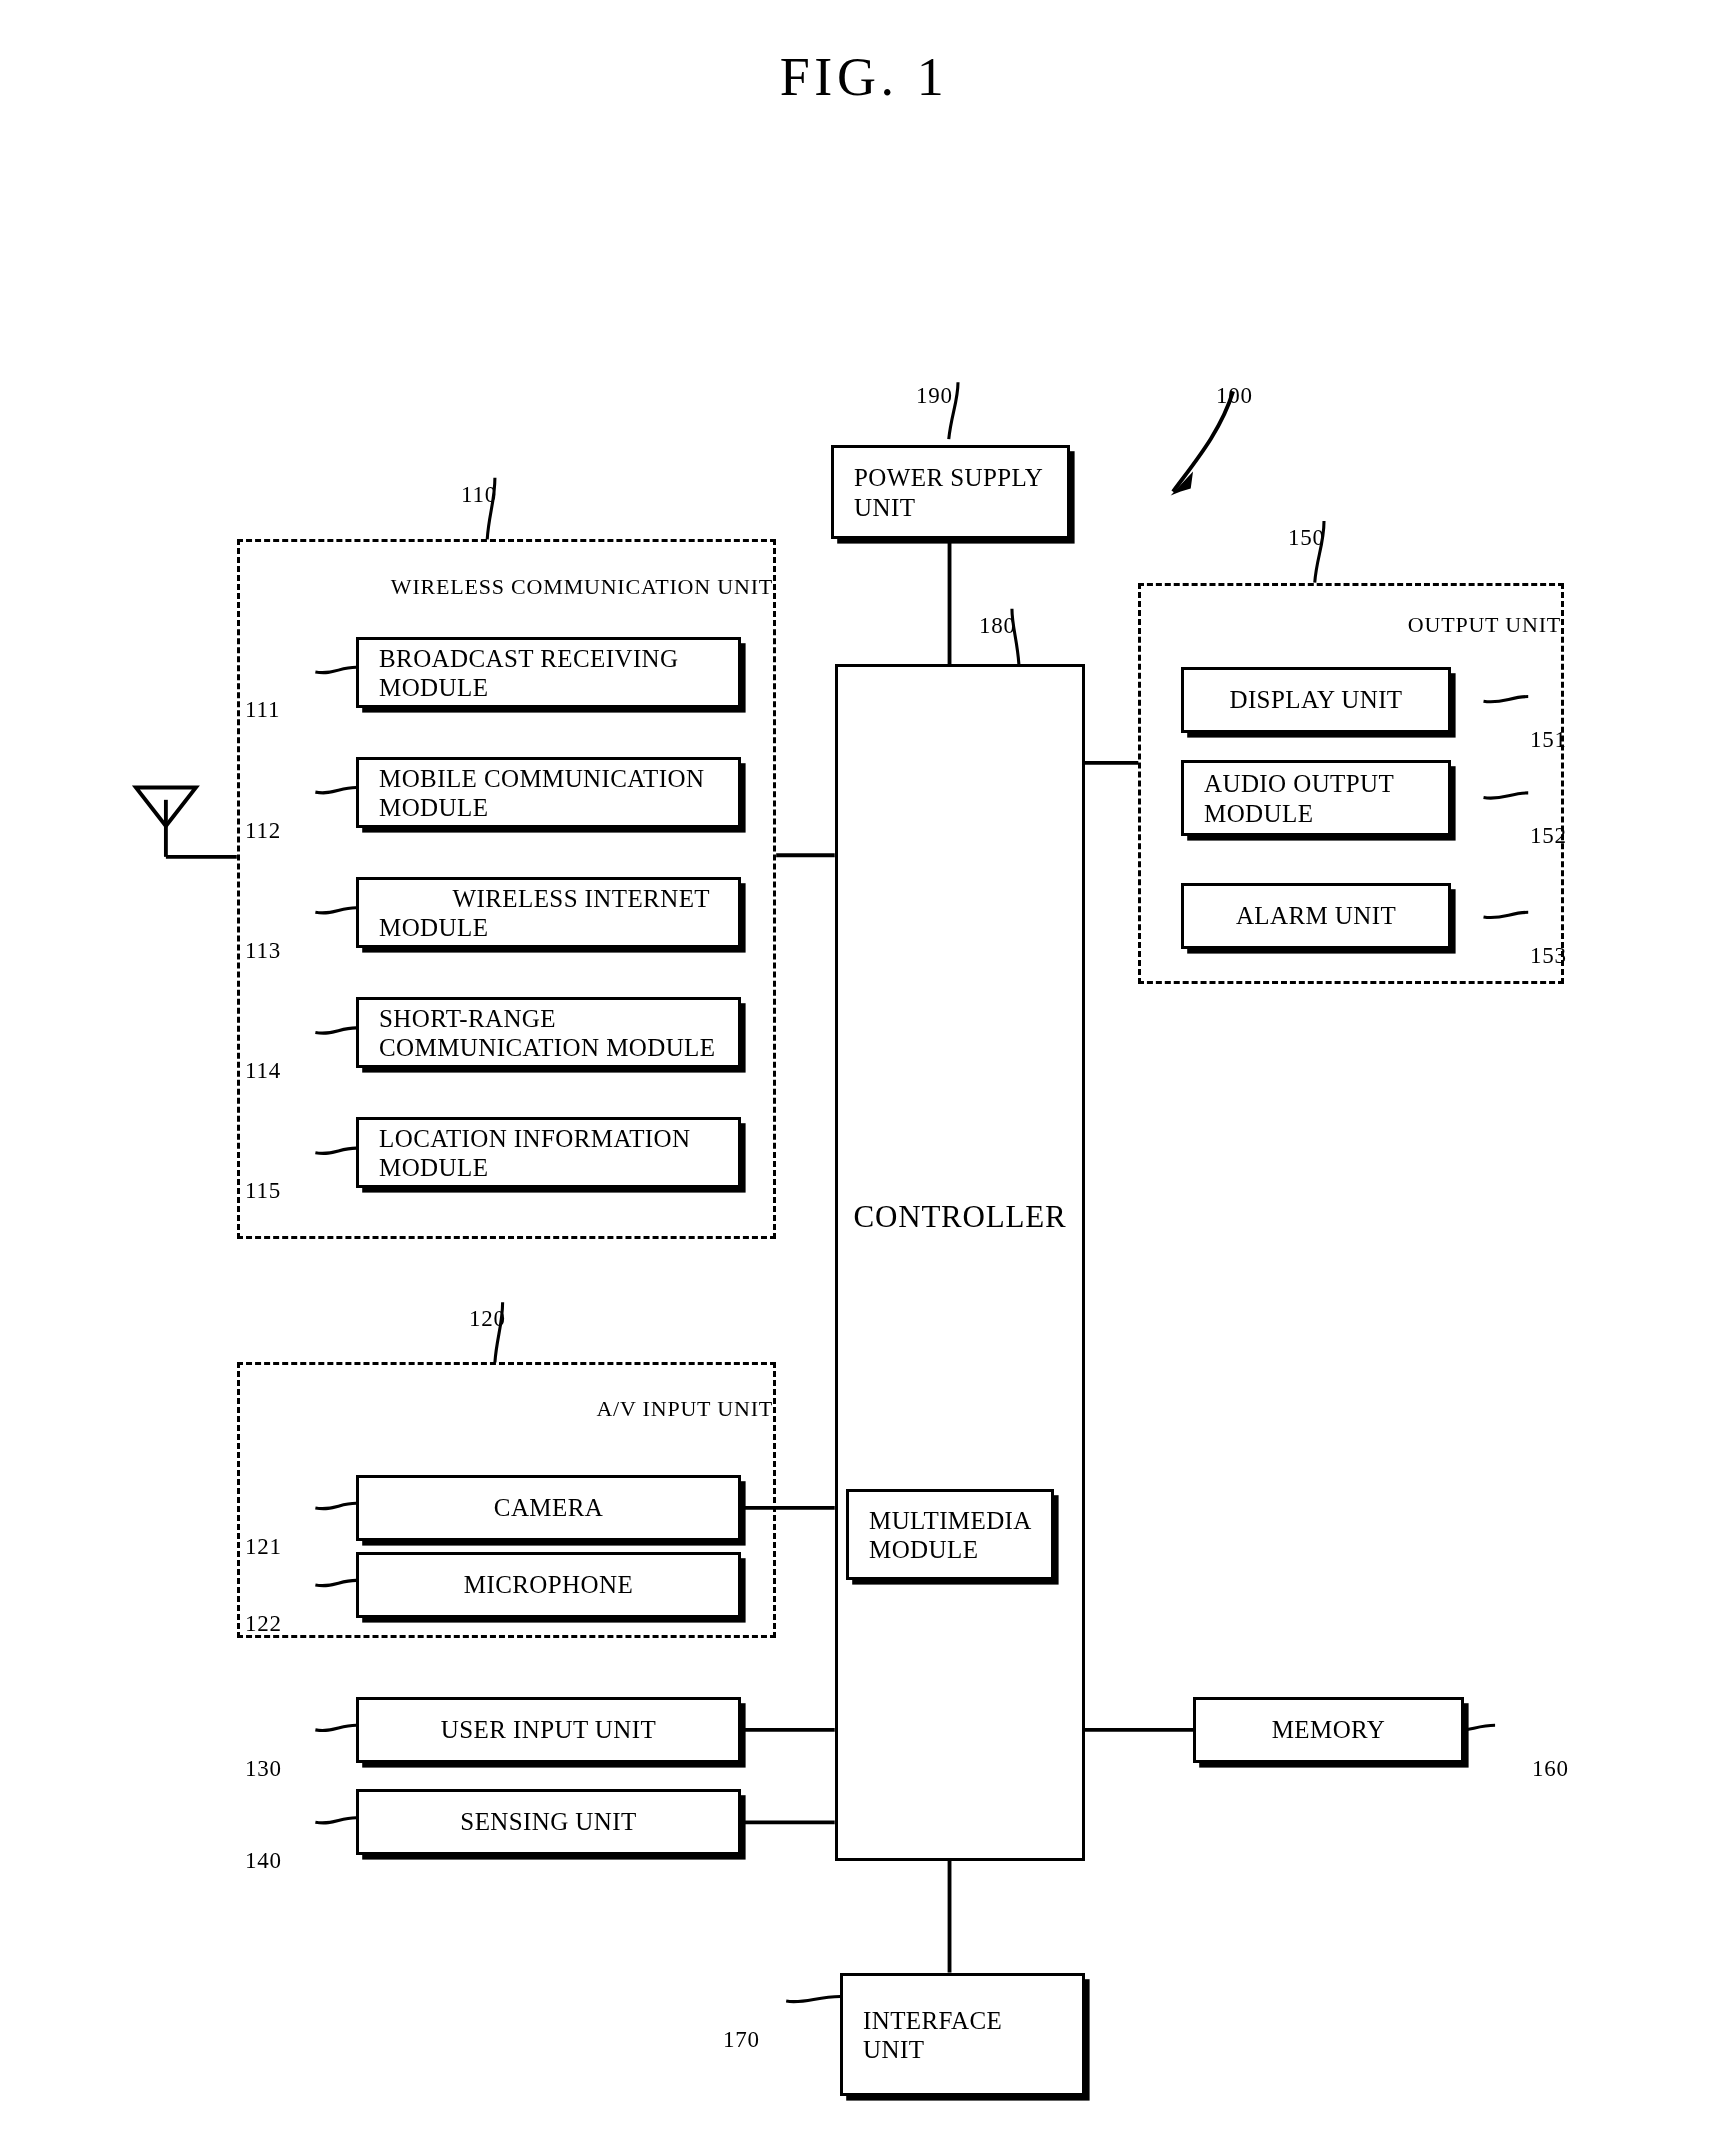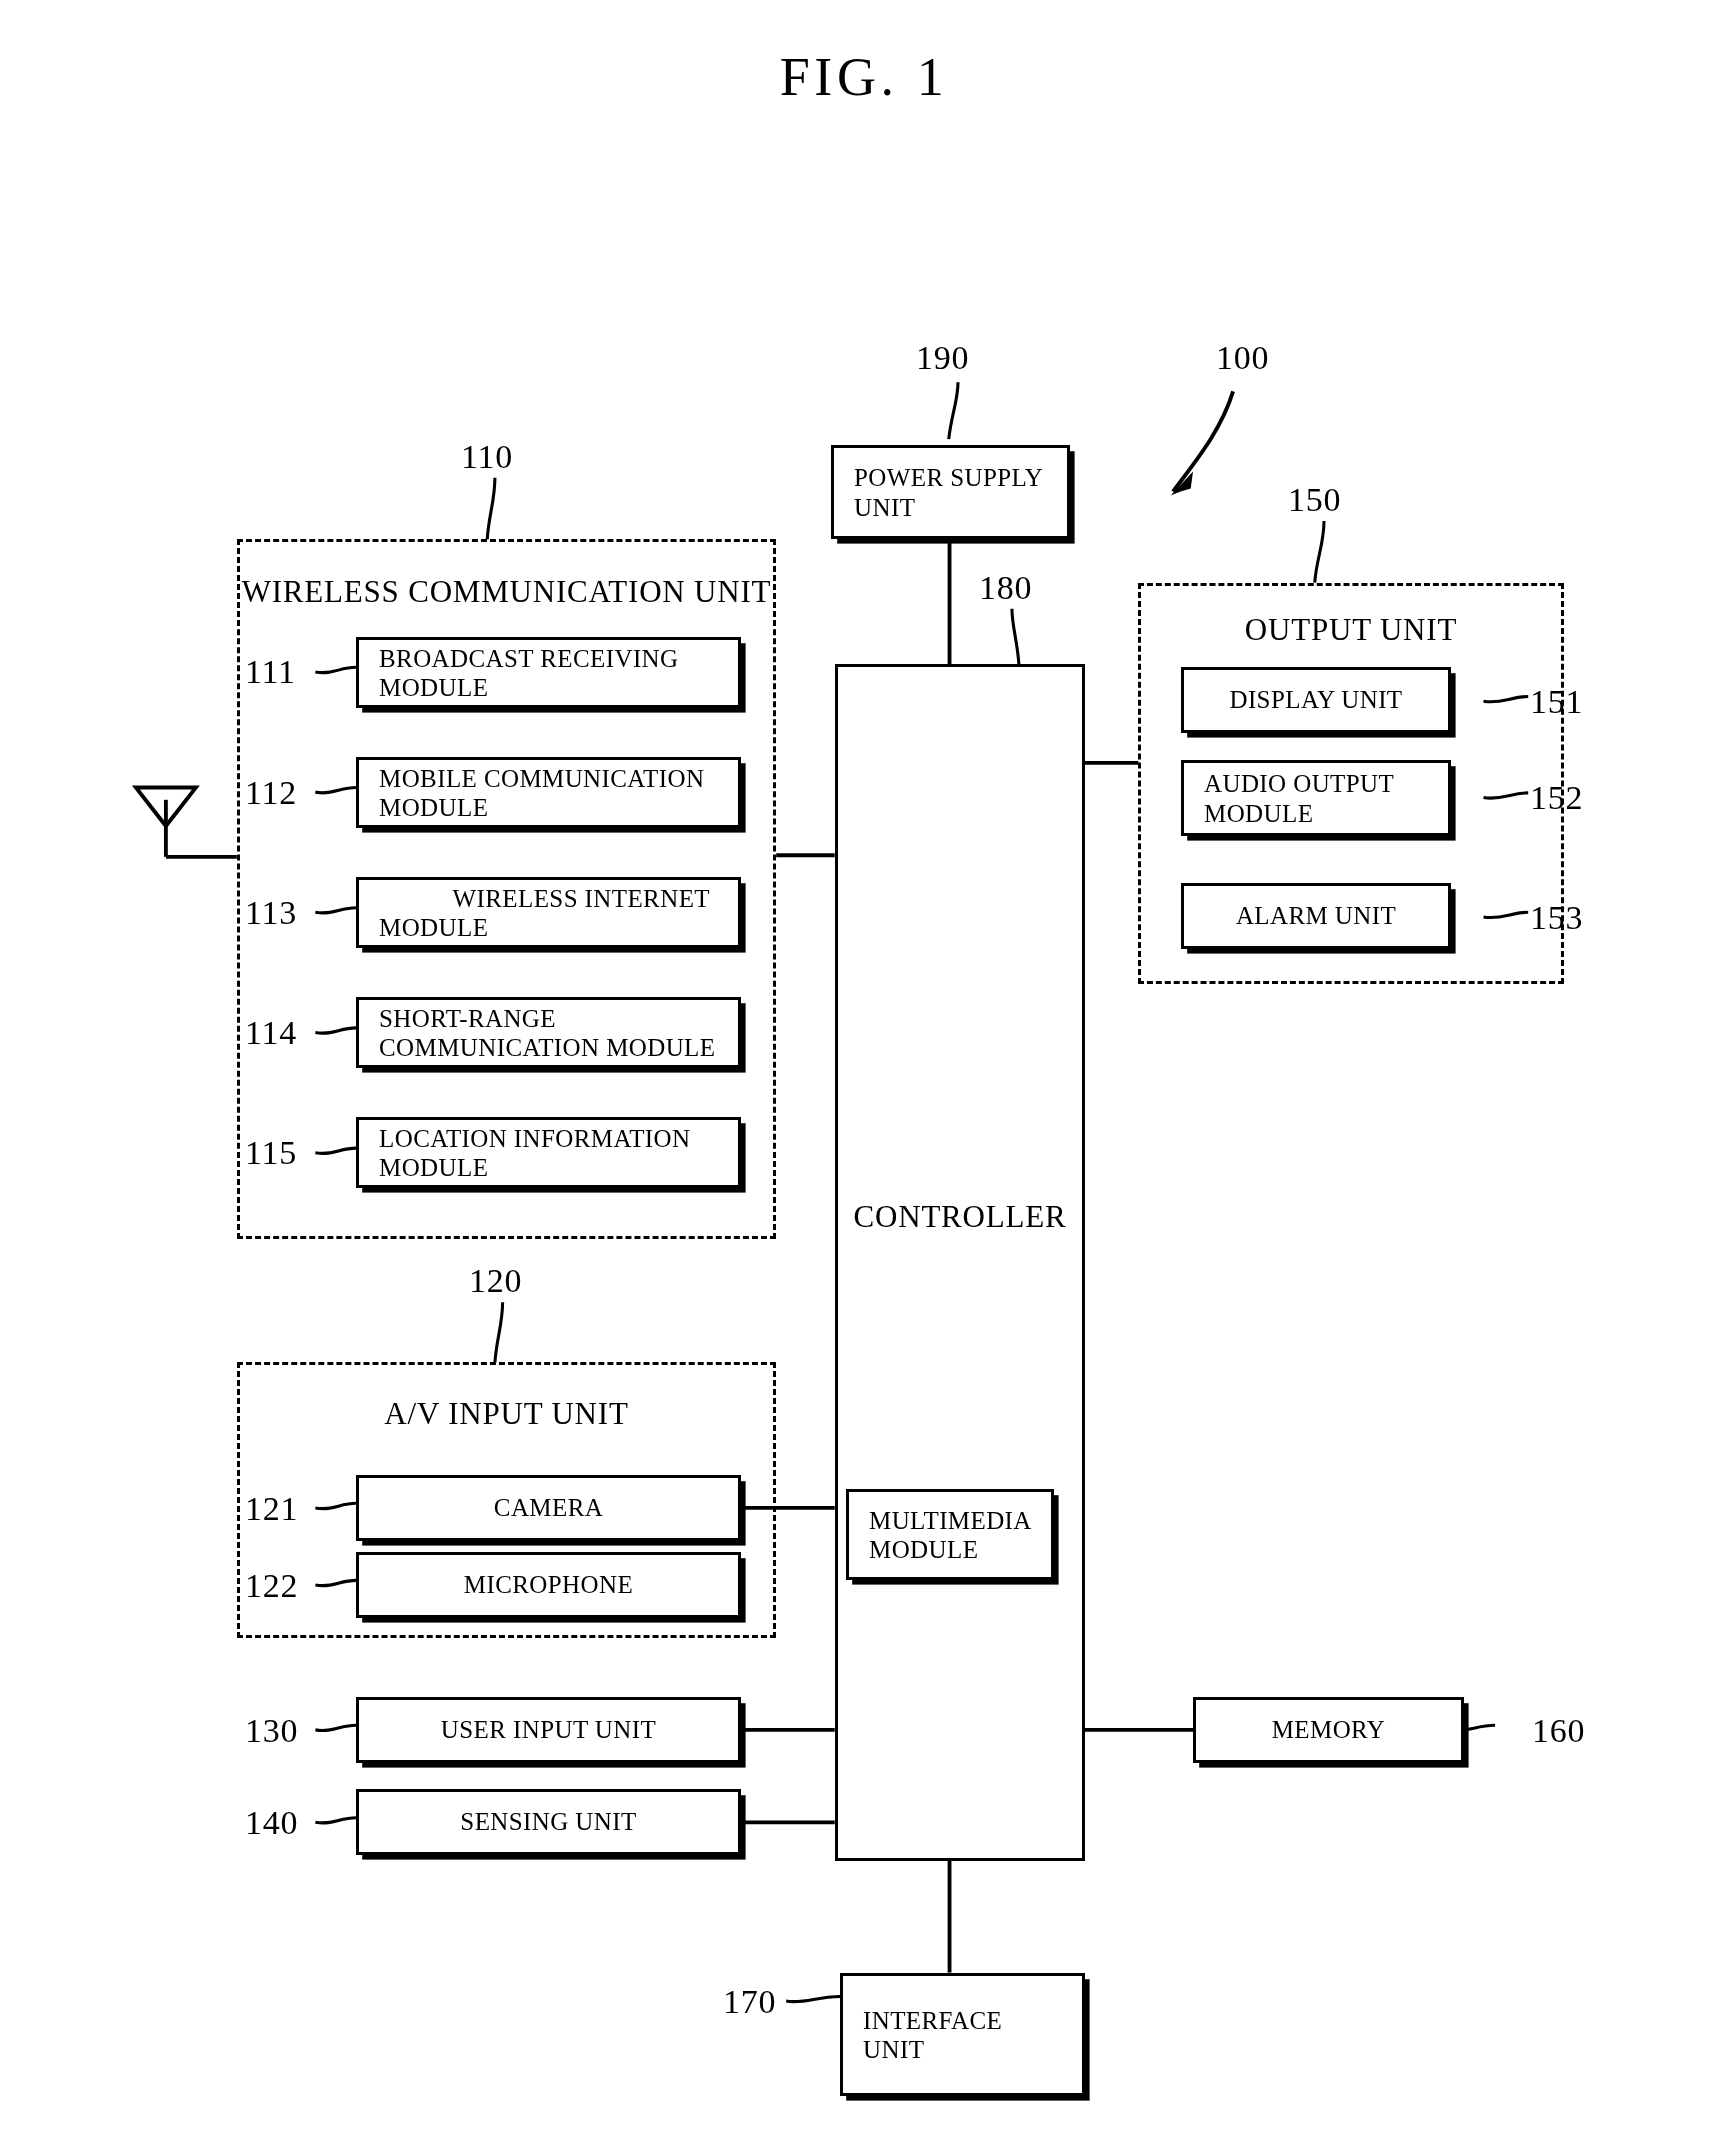--- a/index.html
+++ b/index.html
@@ -6,33 +6,33 @@
   body{width:1728px;height:2129px;position:relative;
        font-family:"Liberation Serif","DejaVu Serif",serif;color:#000;}
   #stage{position:absolute;left:0;top:0;width:1728px;height:2129px;overflow:hidden;}
   svg#wires{position:absolute;left:0;top:0;width:1728px;height:2129px;}
 
   .fig-title{position:absolute;left:0;top:46px;width:1728px;text-align:center;
              font-size:54px;letter-spacing:4.6px;}
 
   
   .group{position:absolute;border:3.1px dashed #000;box-sizing:border-box;}
-  .group-label{position:absolute;width:100%;text-align:center;
-               font-size:31px;letter-spacing:0.8px;white-space:nowrap;}
+  .group-label{position:absolute;width:100%;text-align:right;
+               font-size:22px;letter-spacing:0.8px;white-space:nowrap;}
 
   
   .box{position:absolute;box-sizing:border-box;border:3.1px solid #000;background:#fff;
        box-shadow:5.4px 5.4px 0 -0.8px #000;}
   .box .txt{position:absolute;left:0;top:50%;transform:translateY(-50%);
             width:100%;font-size:25px;line-height:1.18;letter-spacing:0.4px;}
   .box .txt.ctr{text-align:center;}
   .box .txt.lft{text-align:left;padding-left:20px;box-sizing:border-box;}
 
   
-  .ref{position:absolute;font-size:34px;letter-spacing:0.8px;white-space:nowrap;}
+  .ref{position:absolute;font-size:23px;letter-spacing:0.8px;white-space:nowrap;margin-top:44px;}
 
   
   #controller{position:absolute;border:3.1px solid #000;background:#fff;box-sizing:border-box;}
   #controller-label{position:absolute;width:100%;text-align:center;font-size:31px;
                     letter-spacing:0.8px;}
 </style>
 </head>
 <body>
 
 <div id="stage">

